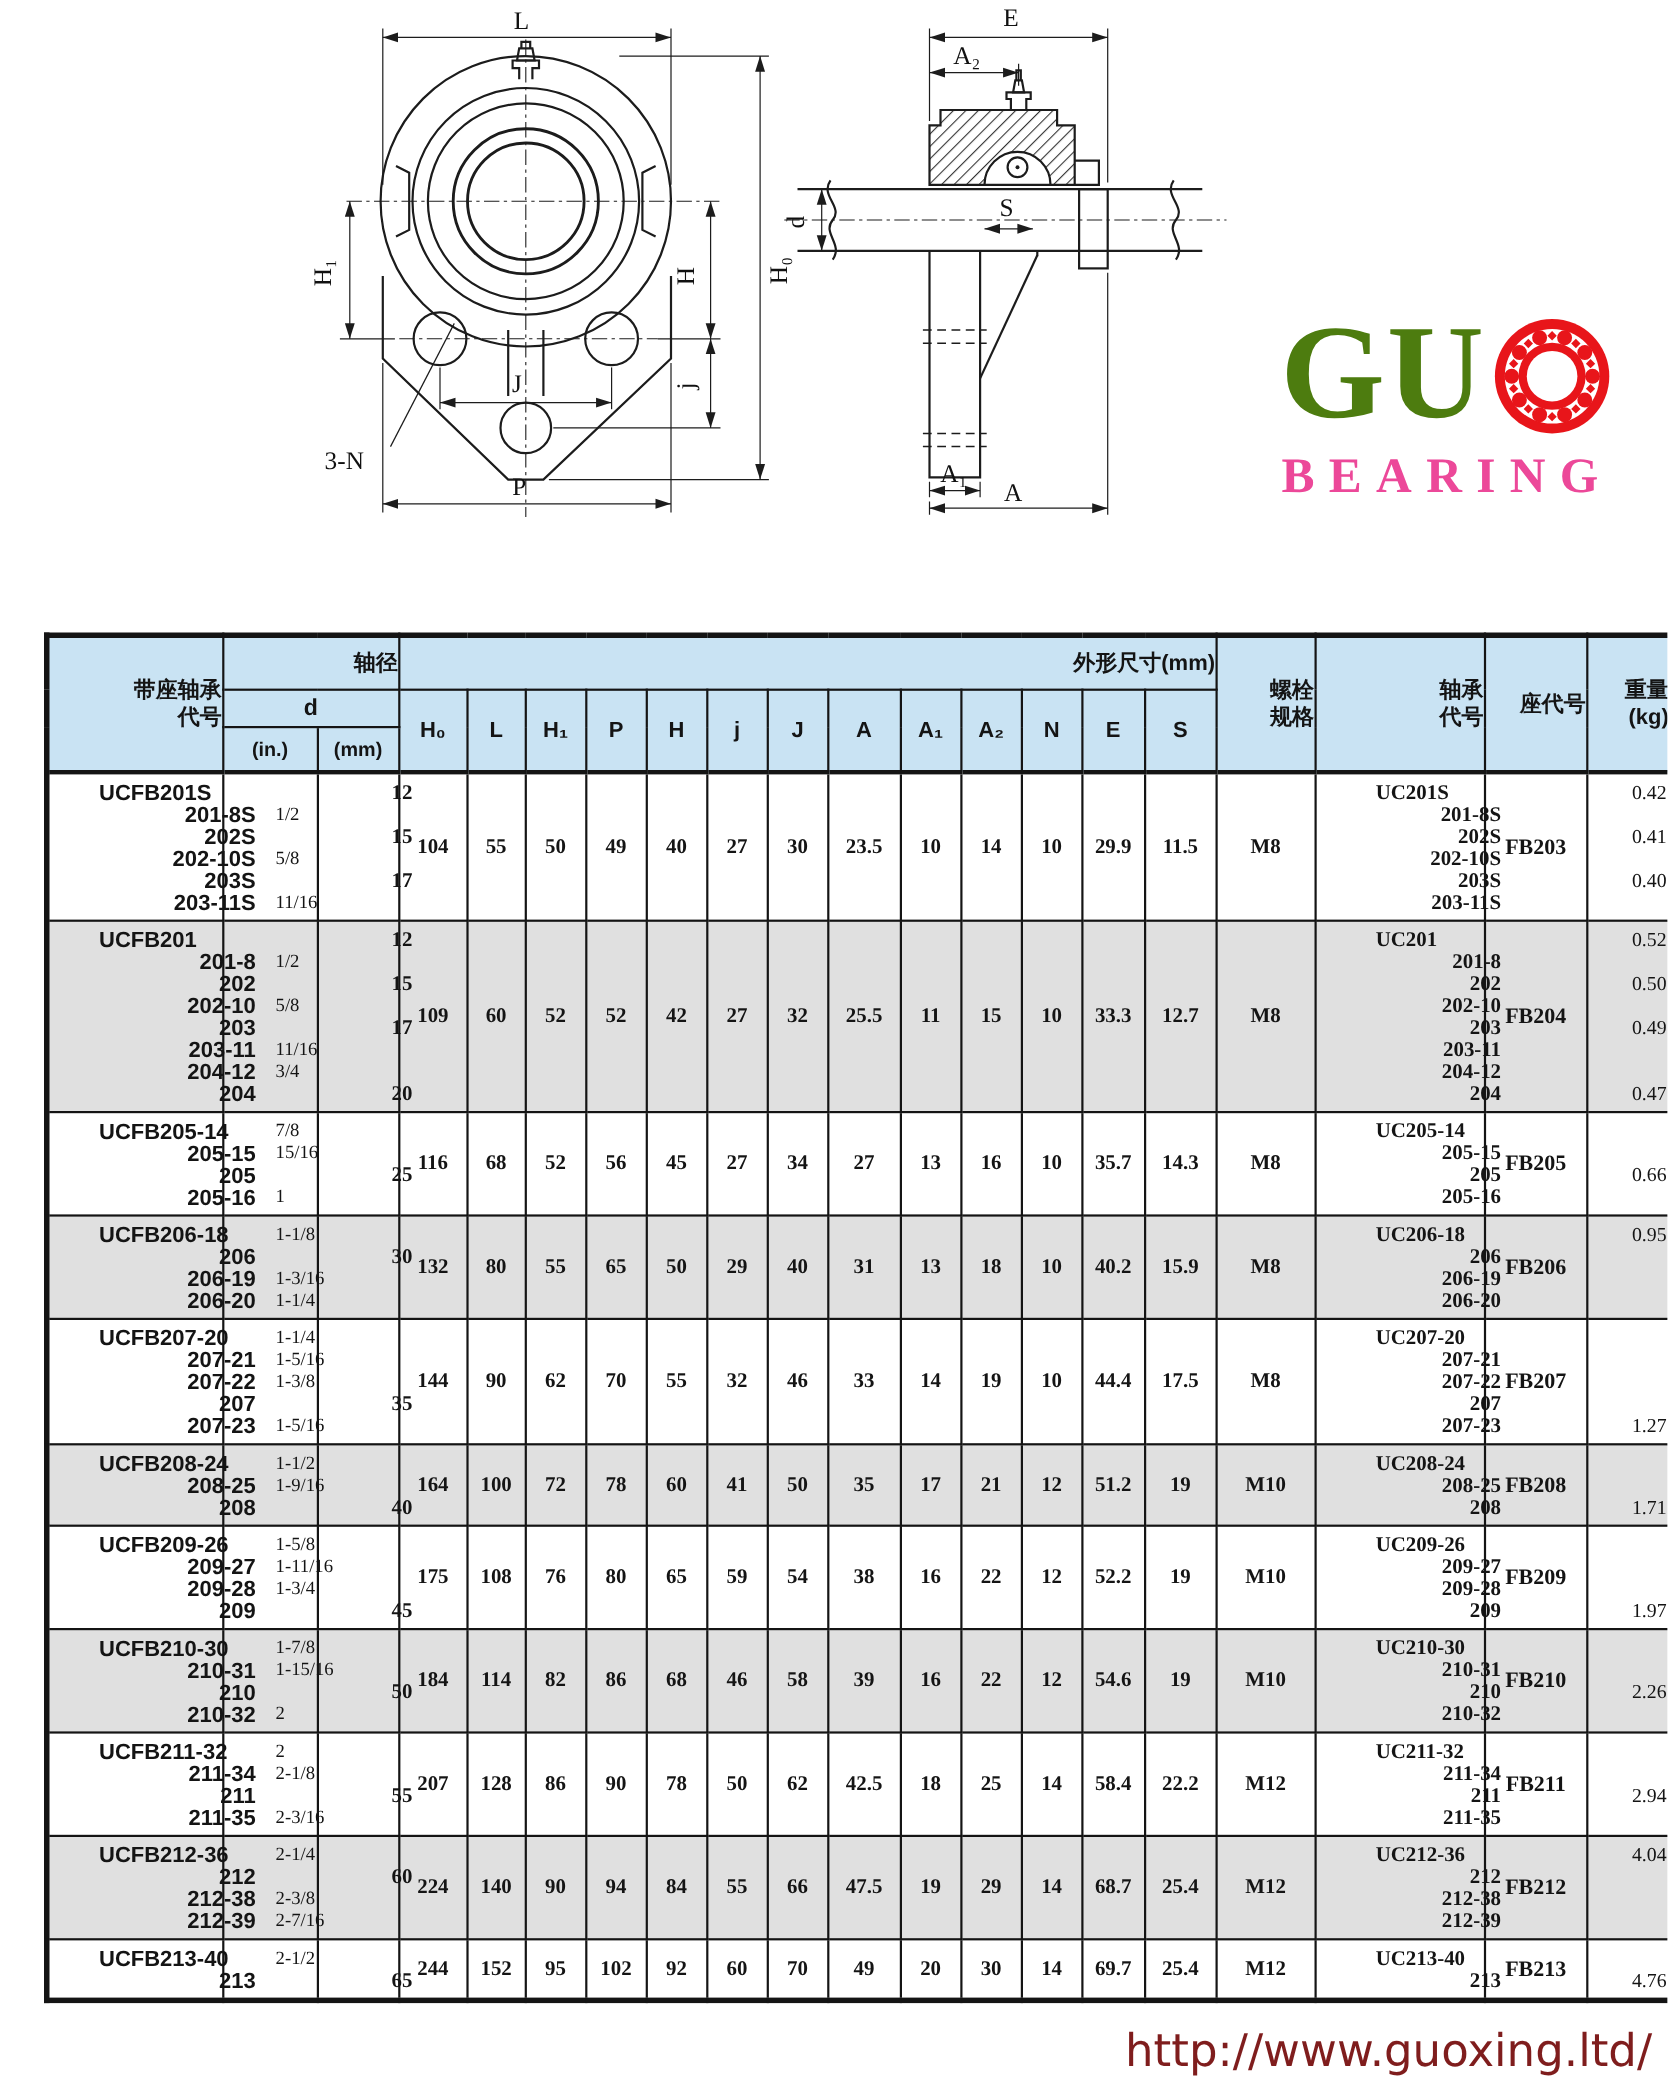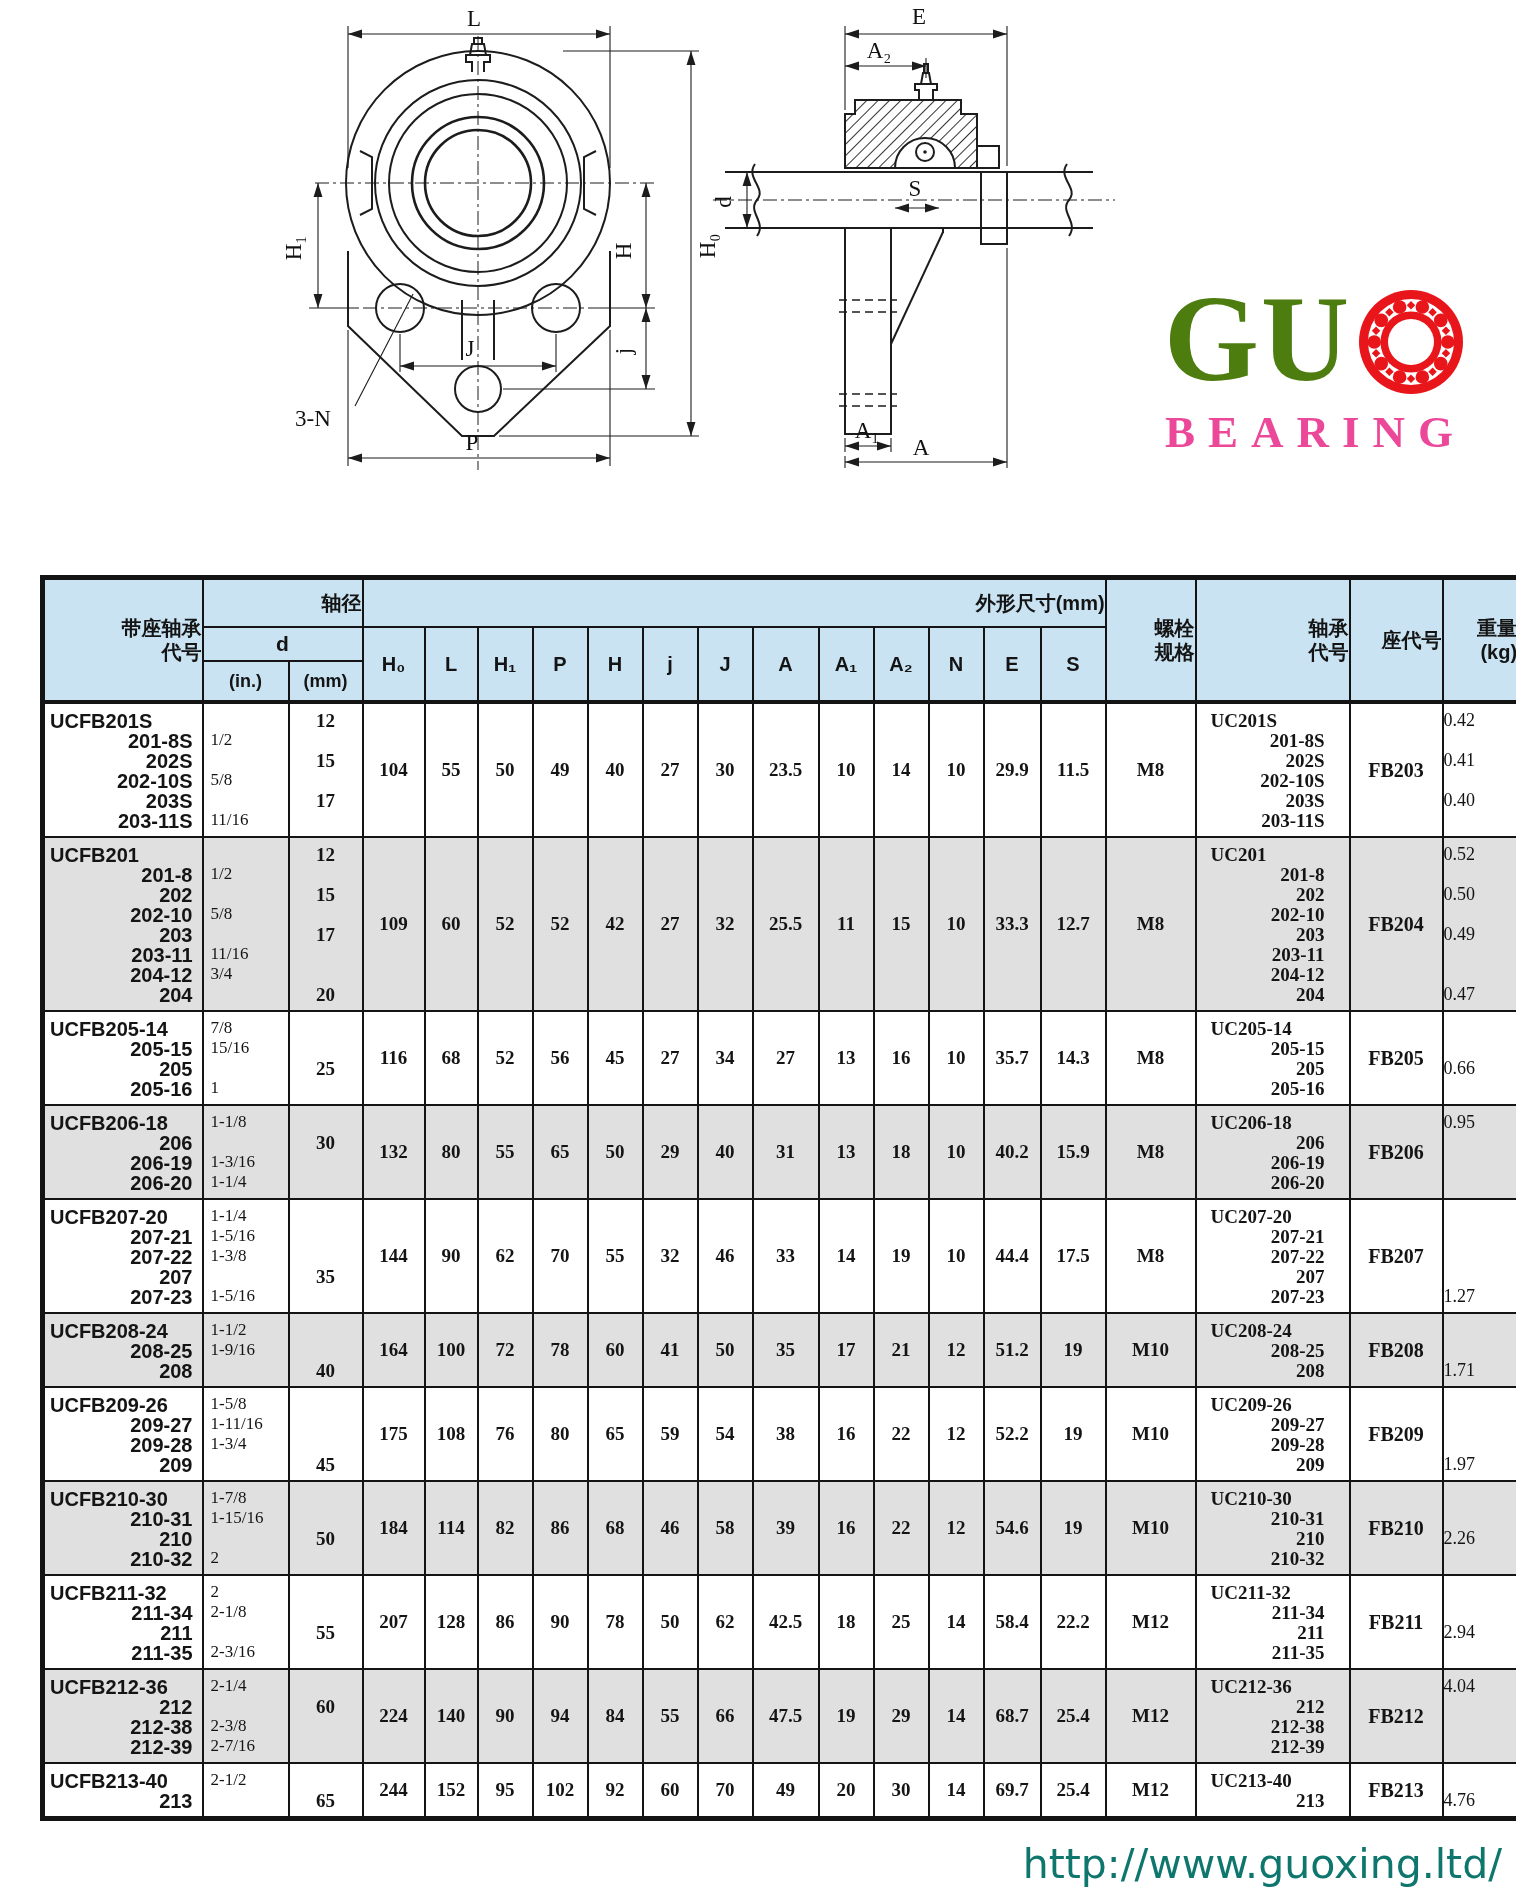--- a/index.html
+++ b/index.html
@@ -31,35 +31,35 @@
   th,td{border:2px solid #141414;padding:0;}
   th{background:#c9e3f3;vertical-align:middle;text-align:center;}
   thead tr:first-child th{height:46px;}
   .th-zh{font:bold 20px "Liberation Sans",sans-serif;white-space:pre-line;line-height:1.2;text-align:right;}
   .th-d{font:bold 21px "Liberation Sans",sans-serif;height:32px;}
   .th-dim{font:bold 20px "Liberation Sans",sans-serif;}
   .th-unit{font:bold 18px "Liberation Sans",sans-serif;height:38px;}
   tbody tr:first-child td{border-top:4px solid #141414;}
   tbody td{vertical-align:middle;padding:6px 0;background:#fff;}
   tr.shaded td{background:#e0e0e0;}
-  .stack{width:100%;}
+  .stack{width:100%;padding-left:40px;}
   .ln{height:20px;line-height:20px;white-space:nowrap;}
   .c-code .main{text-align:left;padding-left:5px;font:bold 20px "Liberation Sans",sans-serif;}
   .c-code .sub{text-align:right;padding-right:9px;font:bold 20px "Liberation Sans",sans-serif;}
   .c-bearing .main{text-align:left;padding-left:14px;font:bold 19px "Liberation Serif",serif;}
   .c-bearing .sub{text-align:right;padding-right:24px;font:bold 19px "Liberation Serif",serif;}
   .c-inch .ln{text-align:left;padding-left:7px;font:17px "Liberation Serif",serif;}
   .c-mm .ln{text-align:center;font:bold 19px "Liberation Serif",serif;}
   .c-weight .ln{text-align:left;font:18px "Liberation Serif",serif;}
   .c-dim{text-align:center;font:bold 19px "Liberation Serif",serif;}
   .c-bolt{text-align:center;font:bold 19px "Liberation Serif",serif;}
   .c-housing{text-align:center;font:bold 20px "Liberation Serif",serif;}
 
   
-  .site-url{position:absolute;right:14px;top:1840px;font:41px "DejaVu Sans",sans-serif;color:#0f766e;}
+  .site-url{position:absolute;right:14px;top:1840px;font:41px "DejaVu Sans",sans-serif;color:#7f1d1d;}
 </style>
 </head>
 <body>
 
 <div class="sheet">
 
   <svg class="diag" style="left:262px;top:8px;" width="482" height="470" viewBox="0 0 480 470">
     <defs>
       <marker id="ar" viewBox="0 0 12 10" refX="11" refY="5" markerWidth="14" markerHeight="12" orient="auto-start-reverse">
         <path d="M11,5 L0,1.5 L0,8.5 Z" fill="#1c1c1c"></path>

